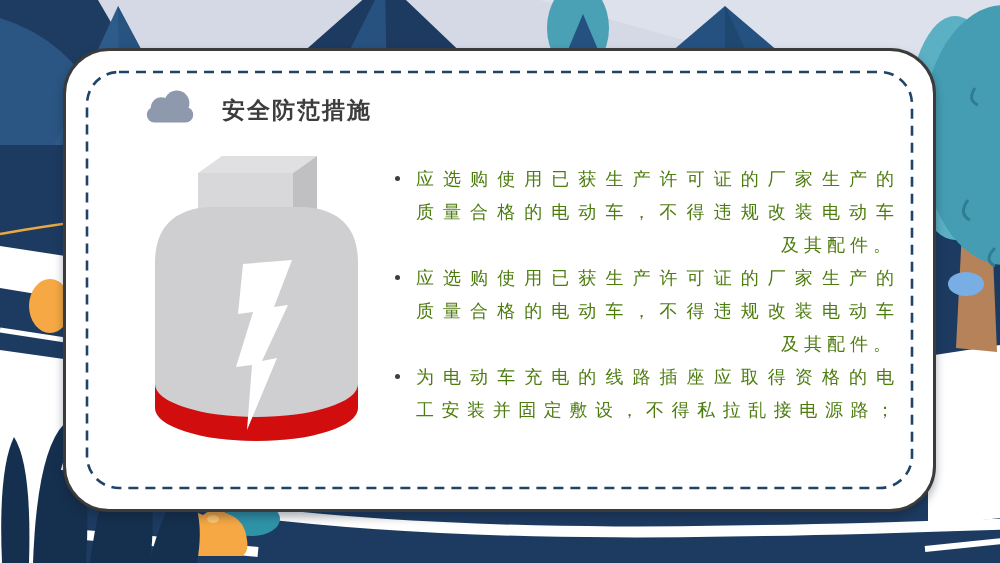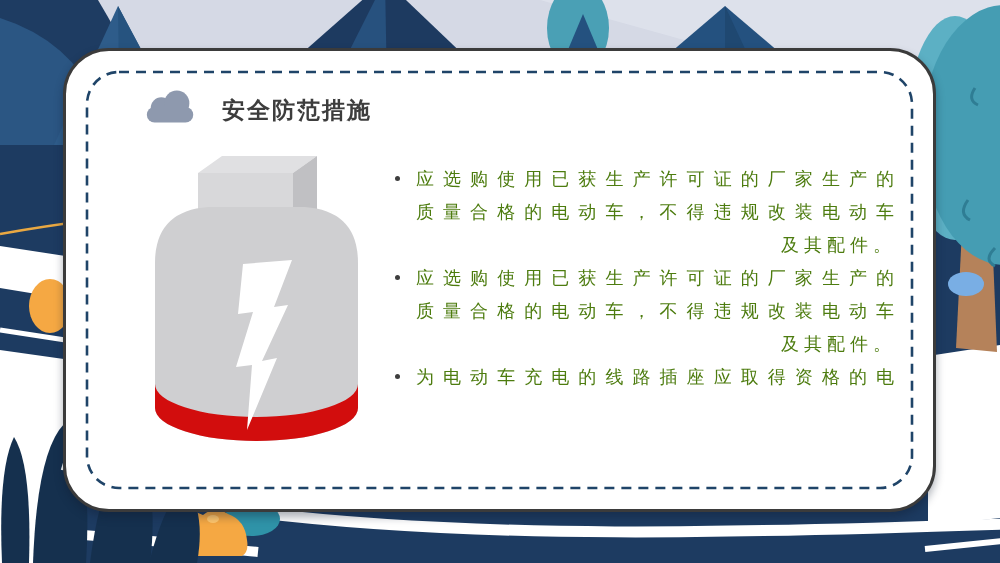--- a/index.html
+++ b/index.html
@@ -150,17 +150,18 @@
       <div class="bullet-item">
         <span class="dot"></span>
         <div class="bl jl">应选购使用已获生产许可证的厂家生产的</div>
         <div class="bl jl">质量合格的电动车，不得违规改装电动车</div>
         <div class="bl ll">及其配件。</div>
       </div>
 
       <div class="bullet-item">
         <span class="dot"></span>
         <div class="bl jl">为电动车充电的线路插座应取得资格的电</div>
+        <div class="bl jl">工安装并固定敷设，不得私拉乱接电源路；</div>
       </div>
 
     </div>
   </div>
 </div>
 
 </body></html>

